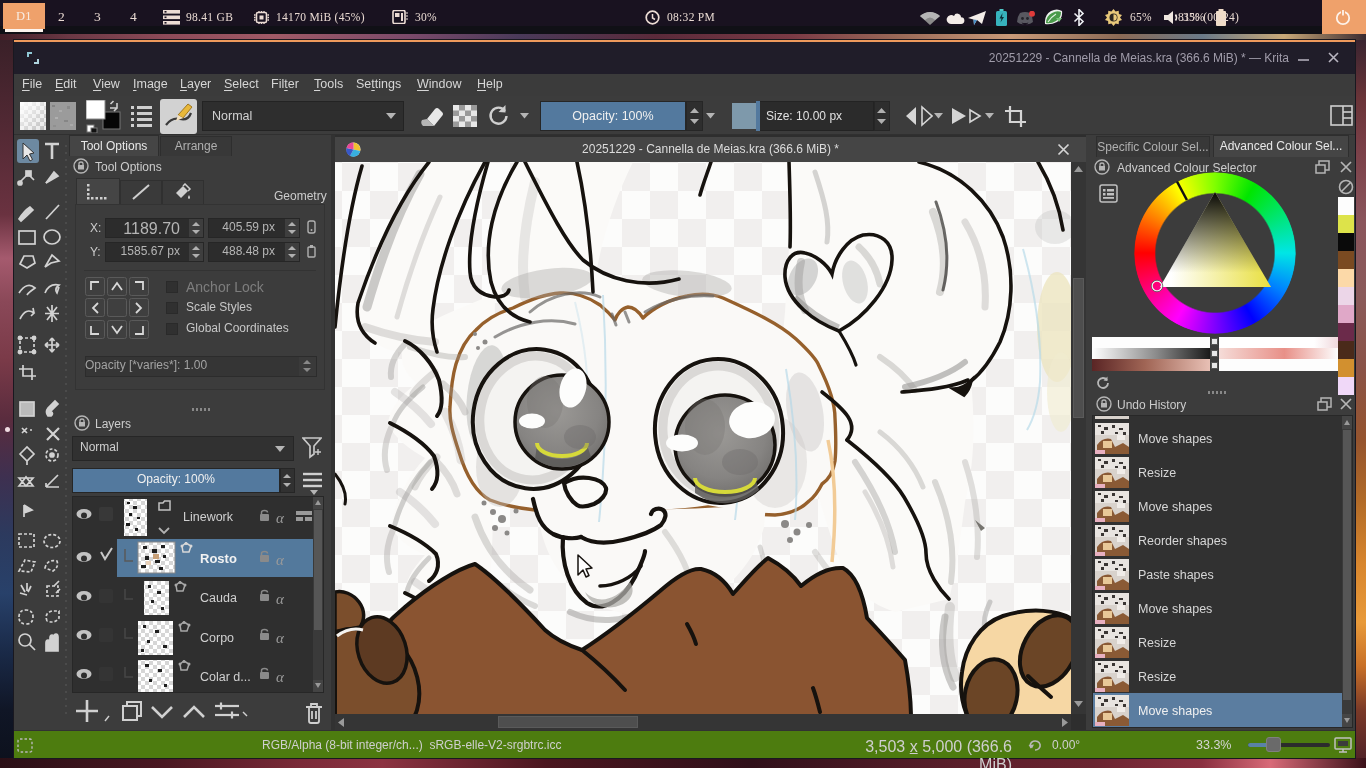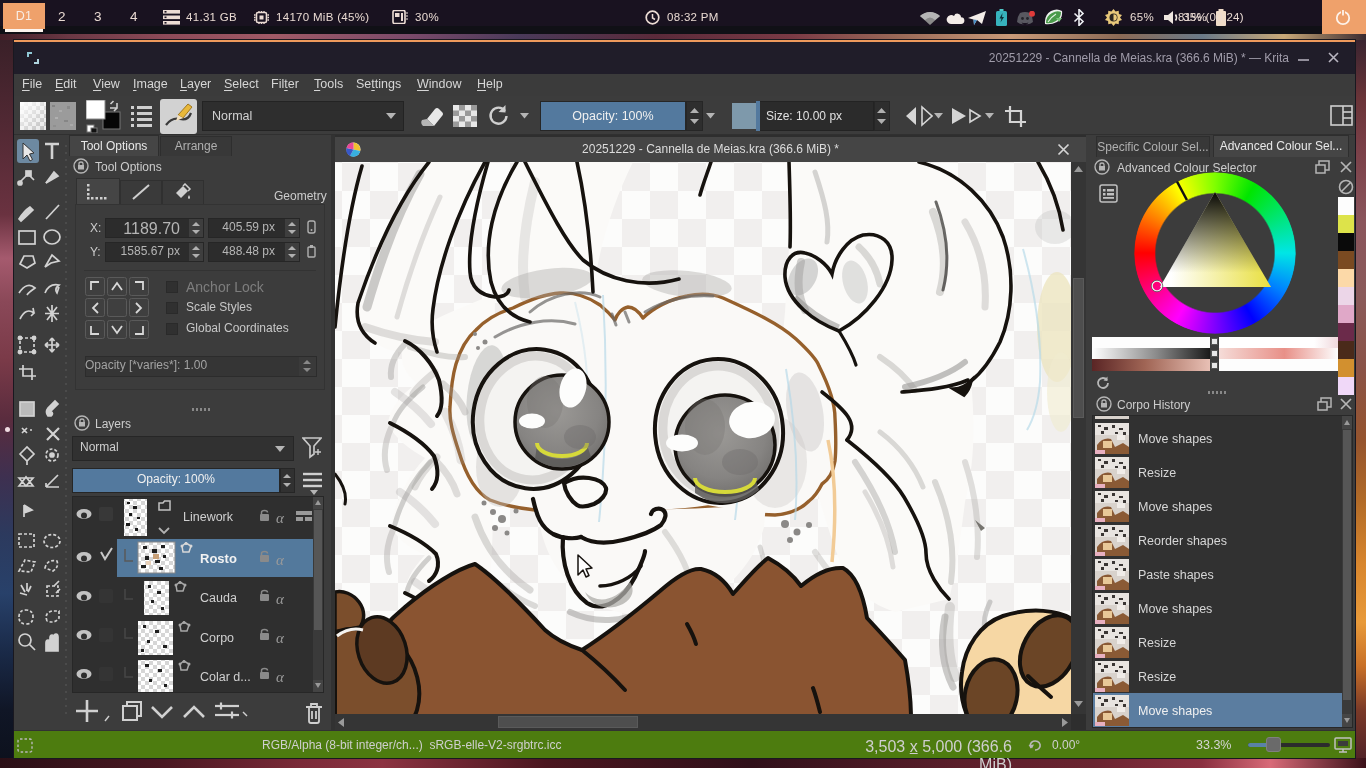--- a/index.html
+++ b/index.html
@@ -1,20 +1,20 @@
 <!DOCTYPE html>
 <html><head>
 <meta charset="utf-8">
 <style>
   * { margin:0; padding:0; box-sizing:border-box; }
   html,body { width:1366px; height:768px; overflow:hidden; background:#101016; }
   body { font-family:"Liberation Sans", sans-serif; position:relative; }
   .abs { position:absolute; }
   
-  #topbar { position:absolute; left:0; top:0; width:1366px; height:26px; background:#191220; color:#e9dad2; font-family:Liberation Sans, sans-serif; font-size:11.5px; letter-spacing:0.3px; }
+  #topbar { position:absolute; left:0; top:0; width:1366px; height:26px; background:#191220; color:#e9dad2; font-family:Liberation Serif, serif; font-size:11.5px; letter-spacing:0.3px; }
   #wsbox { left:3px; top:3px; width:42px; height:26px; line-height:26px; background:#efa16b; color:#f8ece4; position:absolute; text-align:center; }
   #wsline { position:absolute; left:5px; top:29px; width:38px; height:3px; background:#fdf4ee; }
   .bartxt { position:absolute; top:0; height:34px; line-height:34px; }
   
   #wp-top { position:absolute; left:0; top:34px; width:1366px; height:6px;
     background:linear-gradient(90deg,#431f28,#6a3844 5%,#8c4a58 12%,#a05a66 20%,#7a4a6a 30%,#4a3a5a 38%,#5a2a3a 48%,#7a3a45 58%,#9a6a58 66%,#c89a78 74%,#8a6a55 82%,#6a7a88 88%,#c8a878 94%,#3a2a30 100%); }
   #wp-left { position:absolute; left:0; top:40px; width:14px; height:728px;
     background:linear-gradient(180deg,#3a2028 0%,#4a2630 8%,#5a2c38 16%,#6a3240 24%,#a55a6e 30%,#8a4858 36%,#7a3a48 44%,#5a2c3e 52%,#3e3050 60%,#2c3a5e 68%,#28416a 76%,#1a2a48 84%,#101626 92%,#0c101c 100%); }
   #wp-right { position:absolute; left:1355px; top:40px; width:11px; height:728px;
     background:linear-gradient(180deg,#3a2430 0%,#6a3438 8%,#7a4048 15%,#8a555c 25%,#8a5a5a 35%,#8a5348 45%,#95542e 55%,#b06a28 63%,#d8862e 72%,#e89a3a 80%,#c87028 86%,#7a3a28 92%,#4a1e28 100%); }
@@ -54,21 +54,21 @@
     <svg class="abs" style="left:163px;top:10px" width="17" height="15">
       <g fill="#ecdcd4">
         <rect x="0" y="0" width="17" height="3.6"></rect>
         <rect x="0" y="5.5" width="17" height="3.6"></rect>
         <rect x="0" y="11" width="17" height="3.6"></rect>
         <rect x="1.5" y="1" width="2" height="1.6" fill="#191220"></rect>
         <rect x="1.5" y="6.5" width="2" height="1.6" fill="#191220"></rect>
         <rect x="1.5" y="12" width="2" height="1.6" fill="#191220"></rect>
       </g>
     </svg>
-    <div class="bartxt" style="left:186px;">41.31 GB</div>
+    <div class="bartxt" style="left:186px;">98.41 GB</div>
     <svg class="abs" style="left:254px;top:11px" width="15" height="13" viewBox="0 0 15 13">
       <rect x="2.5" y="1.5" width="10" height="10" rx="1.5" fill="none" stroke="#ecdcd4" stroke-width="1.6"></rect>
       <rect x="5.5" y="4.5" width="4" height="4" fill="#ecdcd4"></rect>
       <g stroke="#ecdcd4" stroke-width="1.3">
         <line x1="5" y1="0" x2="5" y2="1.5"></line>
         <line x1="7.5" y1="0" x2="7.5" y2="1.5"></line>
         <line x1="10" y1="0" x2="10" y2="1.5"></line>
         <line x1="5" y1="11.5" x2="5" y2="13"></line>
         <line x1="7.5" y1="11.5" x2="7.5" y2="13"></line>
         <line x1="10" y1="11.5" x2="10" y2="13"></line>
@@ -999,21 +999,21 @@
           <rect y="198" width="16" height="18" fill="#f0d8f8"></rect>
           </g>
         </svg>
         <div class="abs" style="left:122px;top:256px;width:20px;height:3px;background:repeating-linear-gradient(90deg,#888 0 2px,transparent 2px 4px);"></div>
 
         <svg class="abs" style="left:10px;top:261px" width="16" height="16" viewBox="0 0 16 16">
           <circle cx="8" cy="8" r="7" fill="none" stroke="#b5b5b5" stroke-width="1.4"></circle>
           <rect x="5" y="7" width="6" height="4.5" fill="#b5b5b5"></rect>
           <path d="M6 7 V5.5 Q6 4 8 4 Q10 4 10 5.5 V7" fill="none" stroke="#b5b5b5" stroke-width="1.3"></path>
         </svg>
-        <div class="abs panel-label" style="left:31px;top:263px;">Corpo History</div>
+        <div class="abs panel-label" style="left:31px;top:263px;">Undo History</div>
         <svg class="abs" style="left:231px;top:262px" width="15" height="14">
           <rect x="4" y="1" width="10" height="9" fill="none" stroke="#b5b5b5" stroke-width="1.5"></rect>
           <rect x="1" y="5" width="9" height="8" fill="#3c3c3c" stroke="#b5b5b5" stroke-width="1.5"></rect>
         </svg>
         <svg class="abs" style="left:253px;top:262px" width="14" height="14">
           <path d="M2 2 L12 12 M12 2 L2 12" stroke="#b5b5b5" stroke-width="1.7"></path>
         </svg>
         <div class="abs" style="left:6px;top:280px;width:261px;height:313px;background:#313131;border:1px solid #282828;">
           <svg width="259" height="311" viewBox="0 0 259 311">
             <defs>

